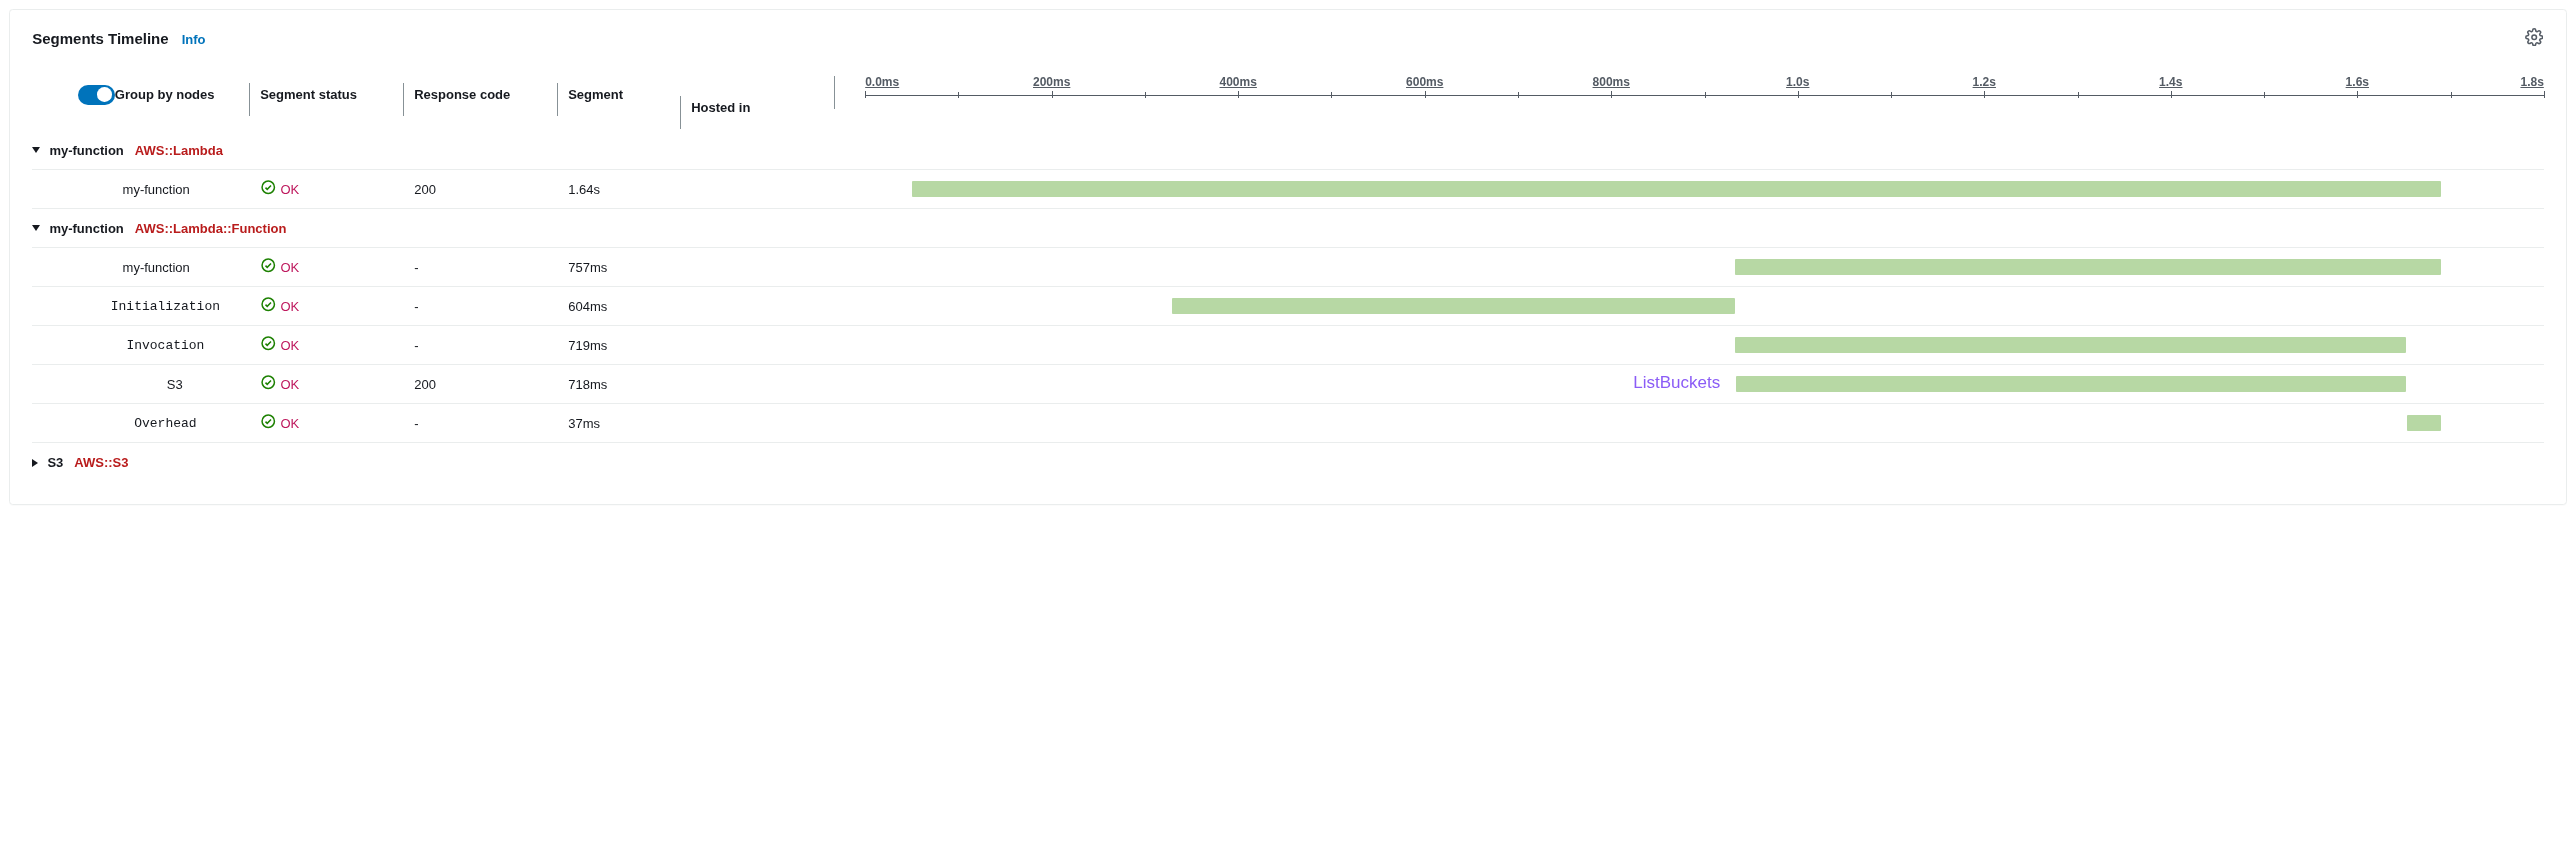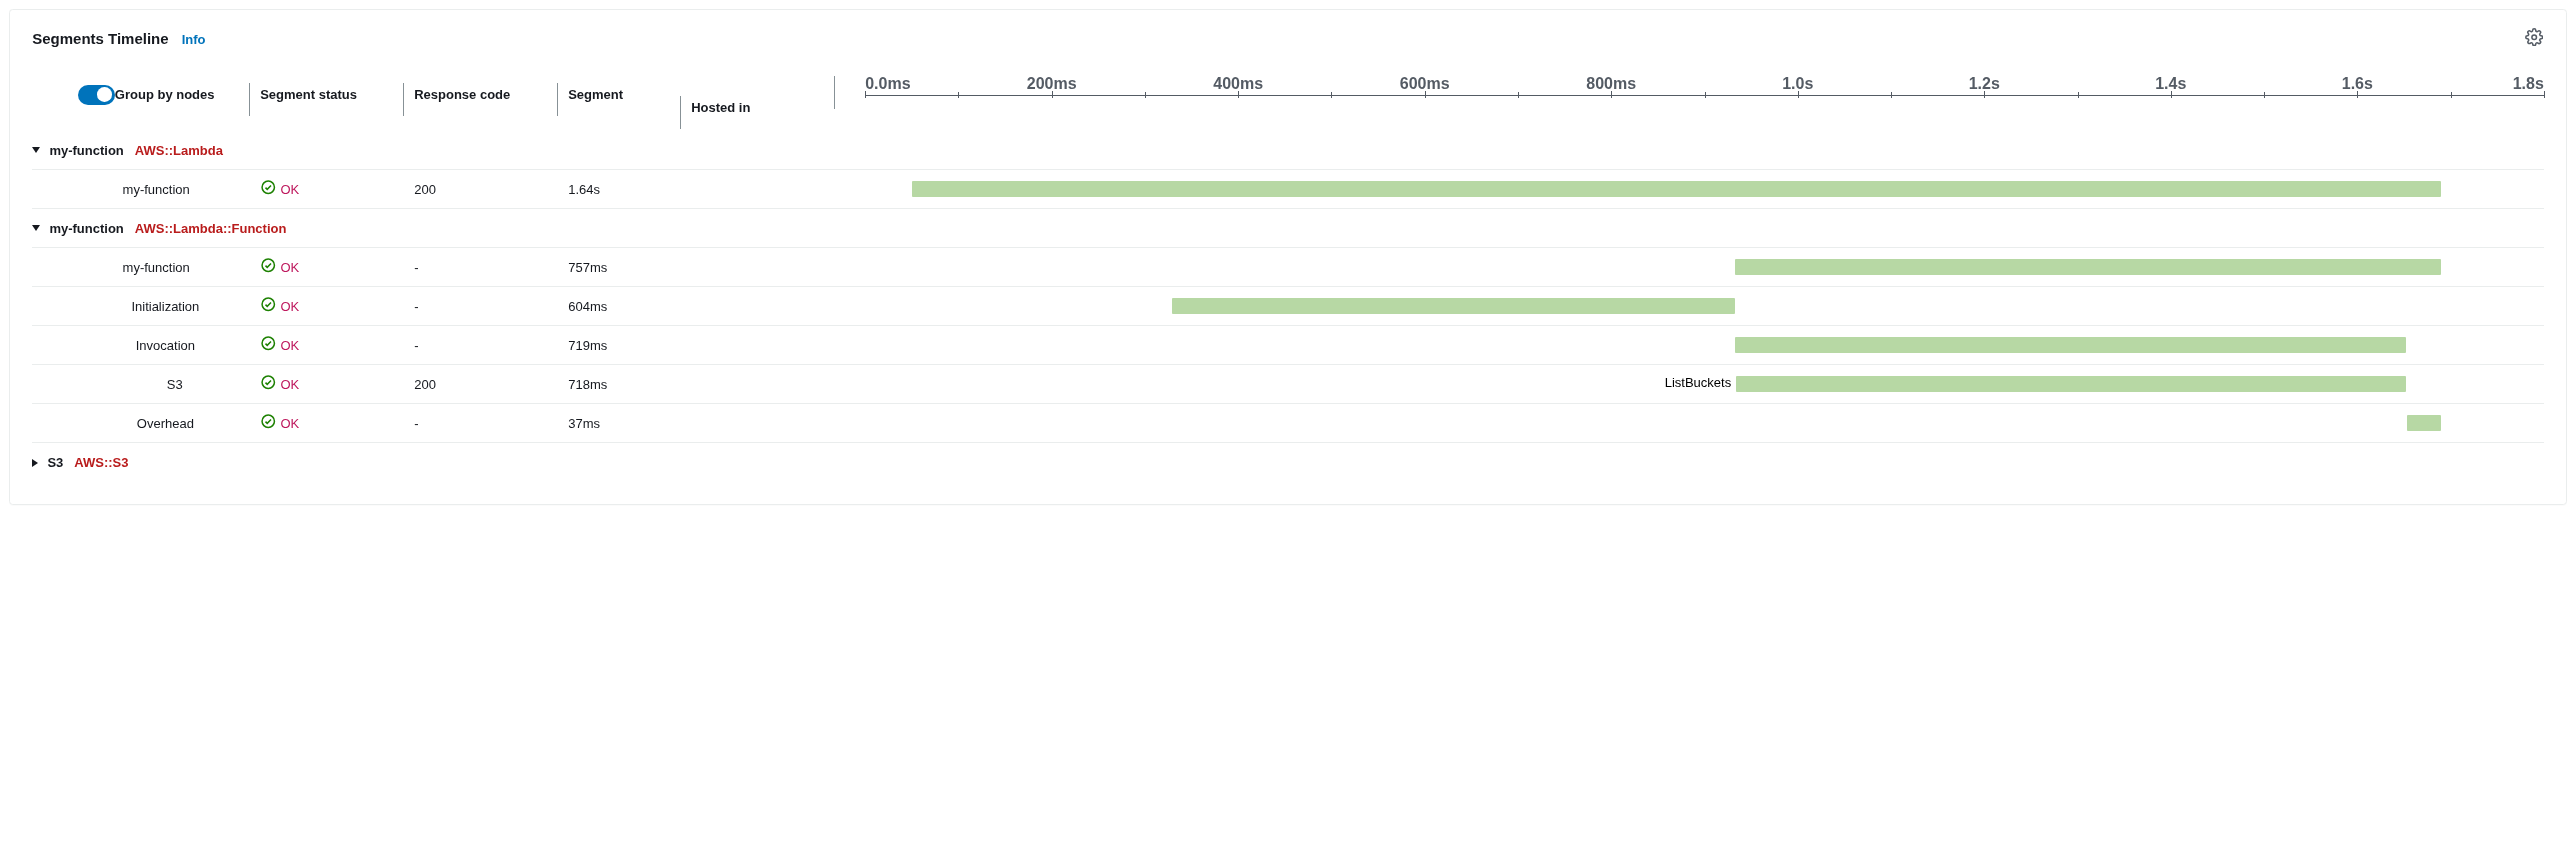--- a/index.html
+++ b/index.html
@@ -116,23 +116,24 @@
     top: 11px;
     width: 0.9px;
     height: 7.3px;
     background: #545b64;
   }
   .ruler-tick.short { top: 12px; height: 5.5px; }
   .ruler-label {
     position: absolute;
     top: -5.5px;
     transform: translateX(-50%);
-    font-size: 16px;
+    font-size: 12px;
     color: #545b64;
     white-space: nowrap;
+    text-decoration: underline;
   }
   .ruler-label.first { transform: translateX(0); }
   .ruler-label.last  { transform: translateX(-100%); }
 
   
   .group-header, .data-row {
     display: flex;
     align-items: center;
     height: 39px;
     border-bottom: 0.9px solid #eaeded;
@@ -151,21 +152,21 @@
   .caret.right {
     border-top: 4.6px solid transparent;
     border-bottom: 4.6px solid transparent;
     border-left: 6.4px solid #16191f;
   }
   .group-name { font-weight: 700; margin-right: 11px; }
   .group-type { font-weight: 700; color: #b91c1c; }
 
   .data-row .col-groupby { padding-left: 20px; }
   .data-row .name { }
-  .indent-1 { padding-left: 18.4px; display:inline-block; }
+  .indent-1 { padding-left: 18.4px; display:inline-block;font-family:Liberation Mono, monospace; }
   .indent-2 { padding-left: 37px; display:inline-block; }
 
   .status-ok {
     display: inline-flex;
     align-items: center;
     gap: 3.7px;
     color: #be185d;
     font-weight: 400;
   }
   .status-ok svg { width: 16.5px; height: 16.5px; }
@@ -177,24 +178,24 @@
   .bar {
     position: absolute;
     height: 16.5px;
     top: 0.9px;
     background: #b7d8a4;
     border-radius: 0.9px;
   }
   .bar-label {
     position: absolute;
     top: 0;
-    font-size: 13px;
-    color: #000000;
+    font-size: 17px;
+    color: #8b5cf6;
     transform: translateX(-100%);
-    padding-right: 5px;
+    padding-right: 16px;
     line-height: 16.5px;
   }
 </style>
 </head>
 <body>
 
 <div class="panel">
 
   <div class="panel-header">
     <div class="panel-title-wrap">

